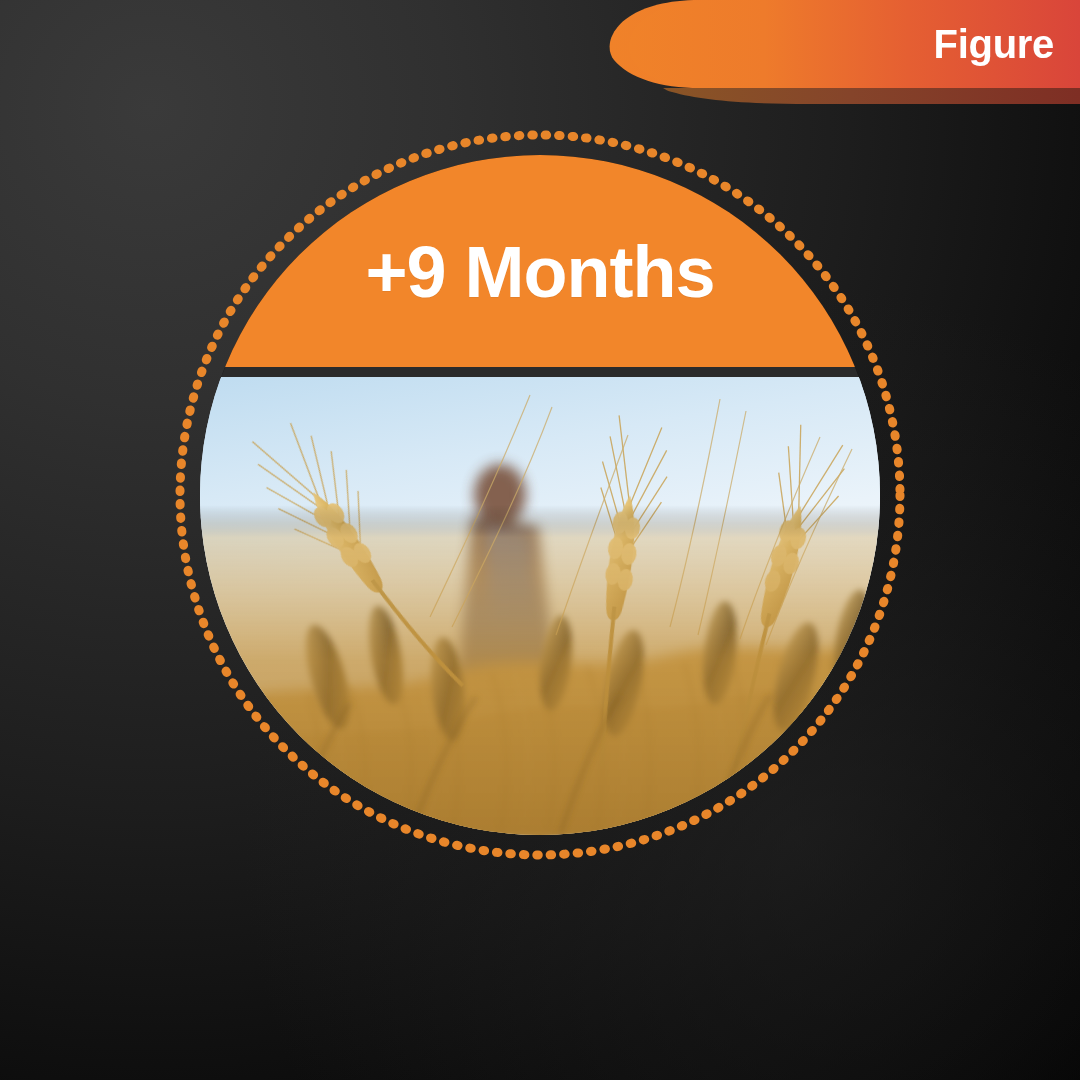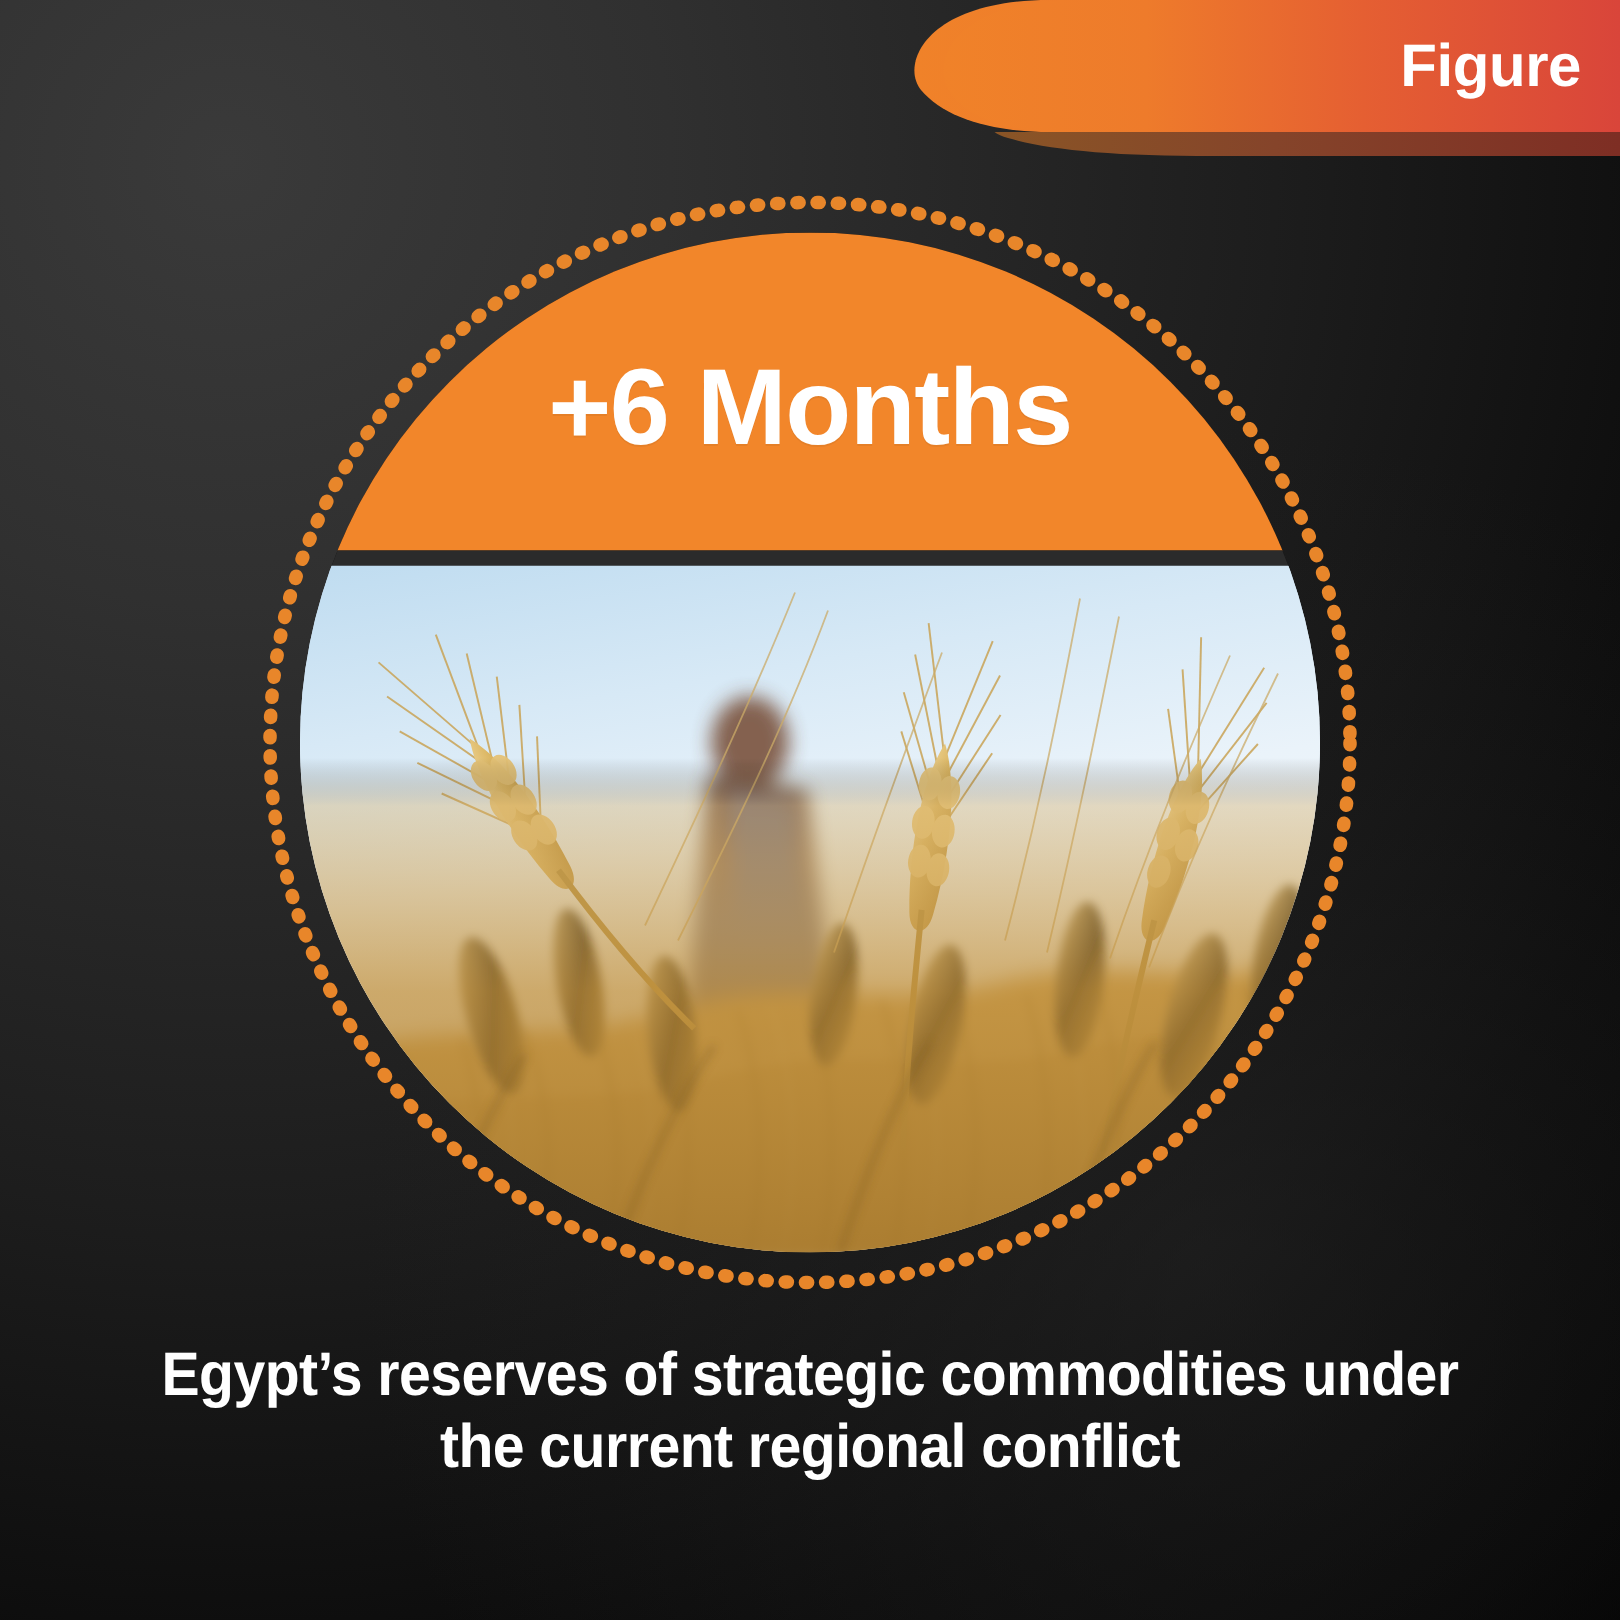--- a/index.html
+++ b/index.html
@@ -363,24 +363,20 @@
               <path d="M90,458 C110,400 128,360 150,326"></path>
               <path d="M210,458 C232,398 252,356 276,320"></path>
               <path d="M360,458 C380,398 398,354 420,318"></path>
               <path d="M510,458 C530,398 548,354 570,318"></path>
             </g>
           </g>
         </svg>
       </div>
 
       <div class="dome"></div>
-      <div class="dome-label">+6 Months</div>
+      <div class="dome-label">+9 Months</div>
       <div class="divider"></div>
 
     </div>
   </div>
 
-  <div class="caption">
-    <div class="caption-line">Egypt’s reserves of strategic commodities under</div>
-    <div class="caption-line">the current regional conflict</div>
-  </div>
 
 </div>
 
 </body></html>

